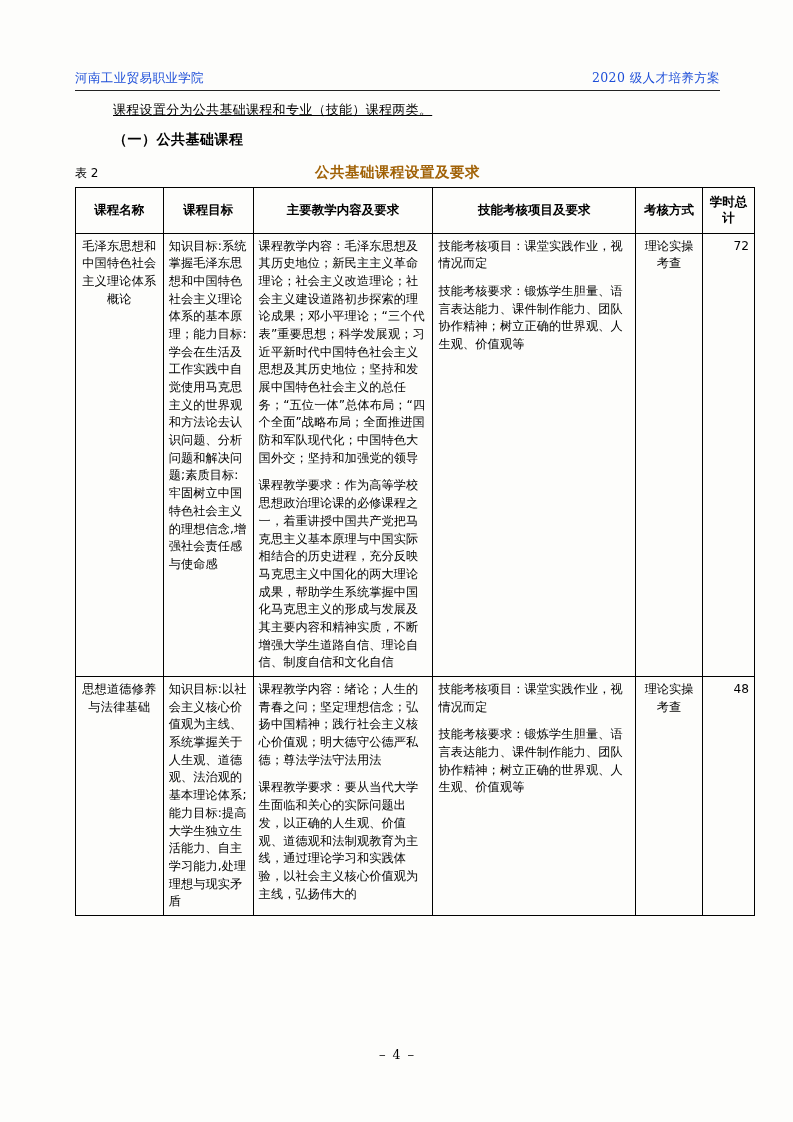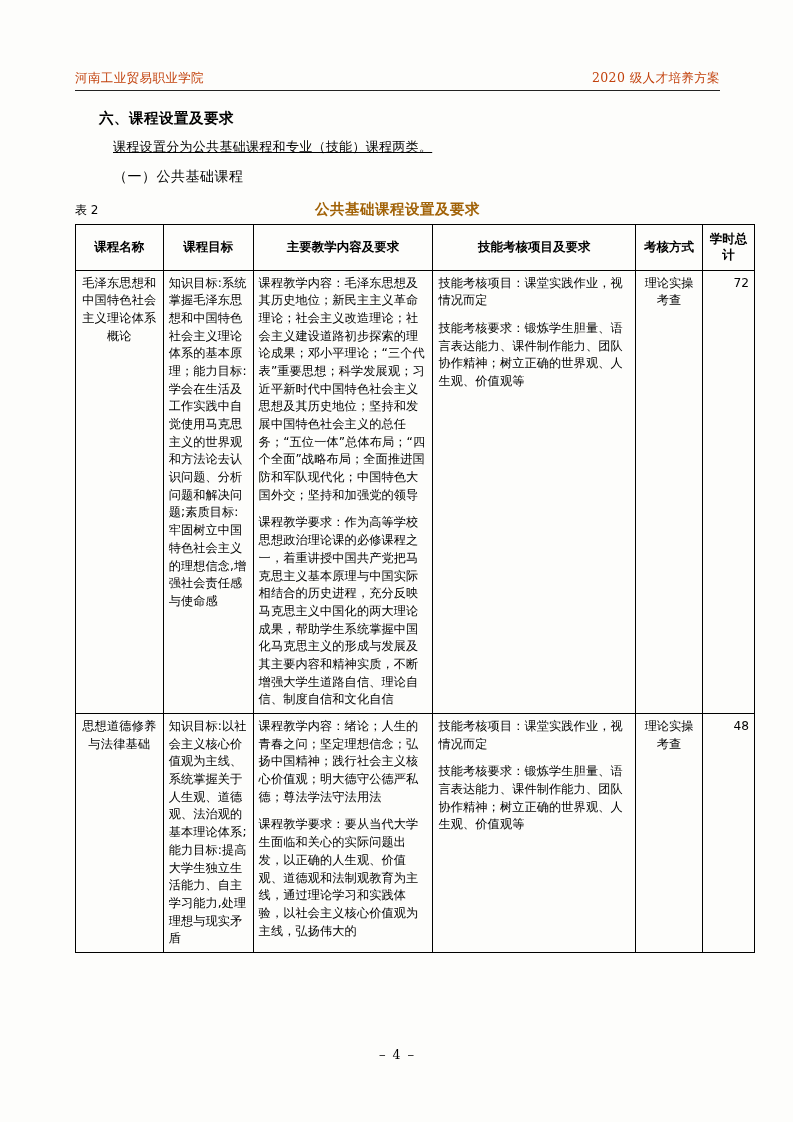--- a/index.html
+++ b/index.html
@@ -24,21 +24,21 @@
     left: 75px;
     top: 70px;
     width: 645px;
   }
   
   .doc-header {
     display: flex;
     justify-content: space-between;
     align-items: flex-end;
     font-size: 12.5px;
-    color: #c2410c;
+    color: #1d4ed8;
     padding-bottom: 3px;
     border-bottom: 1.2px solid #222;
     letter-spacing: 0.4px;
   }
   .doc-header .left { font-family: "DejaVu Sans", "Liberation Sans", sans-serif; }
   .doc-header .right { font-family: "DejaVu Serif", "Liberation Serif", serif; }
 
   
   .h-section {
     font-size: 14.5px;
@@ -49,21 +49,21 @@
   }
   .para {
     font-size: 13px;
     color: #000;
     margin: 10px 0 0 38px;
     letter-spacing: 0.3px;
     text-decoration: underline;
   }
   .h-sub {
     font-size: 14px;
-    font-weight: normal;
+    font-weight: bold;
     color: #000;
     margin: 12px 0 0 38px;
     letter-spacing: 0.5px;
   }
 
   
   .table-caption-row {
     position: relative;
     margin-top: 14px;
     height: 20px;
@@ -151,21 +151,20 @@
 <body>
 
 <div class="page">
   <div class="content">
 
     <div class="doc-header">
       <span class="left">河南工业贸易职业学院</span>
       <span class="right">2020 级人才培养方案</span>
     </div>
 
-    <div class="h-section">六、课程设置及要求</div>
     <div class="para">课程设置分为公共基础课程和专业（技能）课程两类。</div>
     <div class="h-sub">（一）公共基础课程</div>
 
     <div class="table-caption-row">
       <span class="tbl-num">表 2</span>
       <div class="tbl-title">公共基础课程设置及要求</div>
     </div>
 
     <table class="course-table">
       <colgroup>

